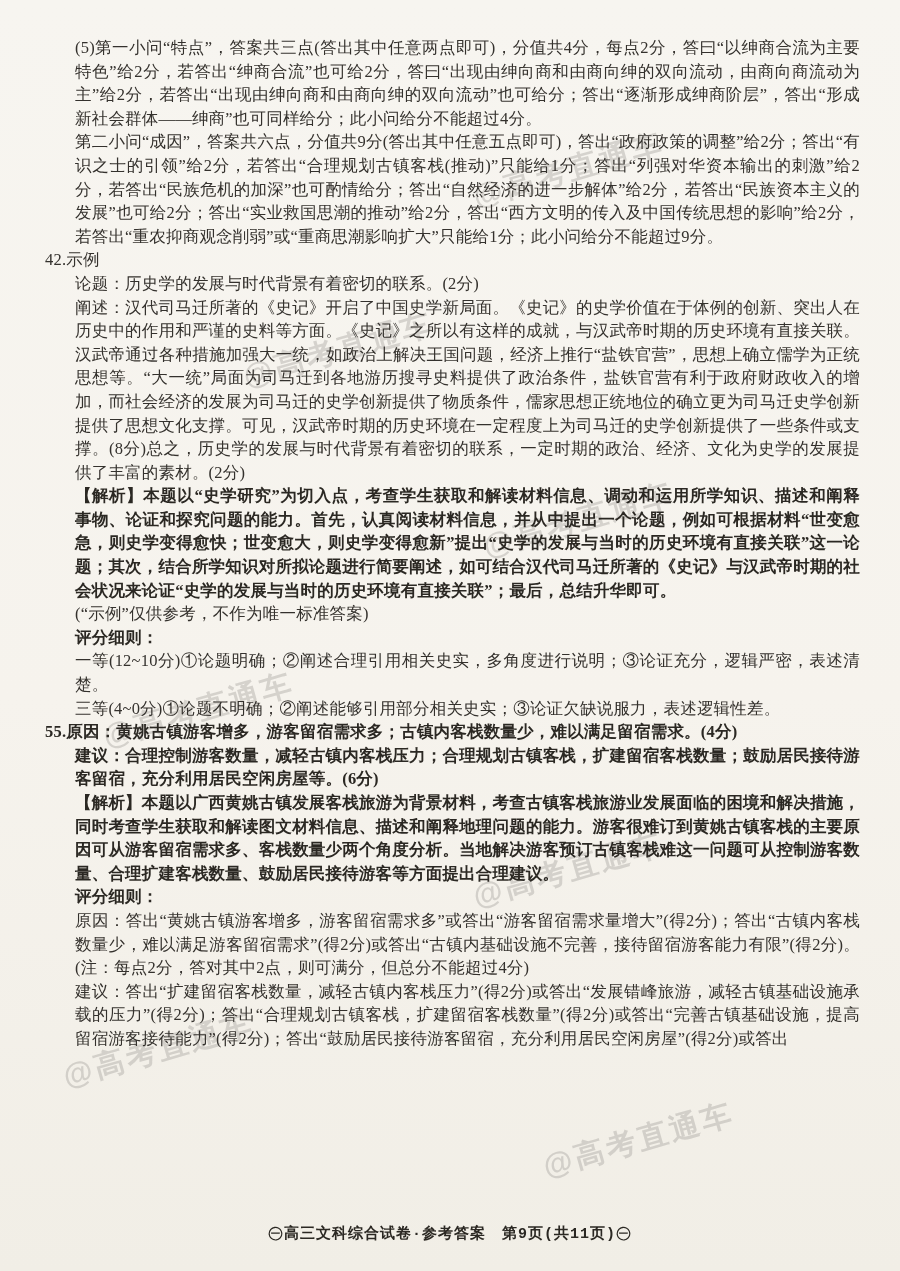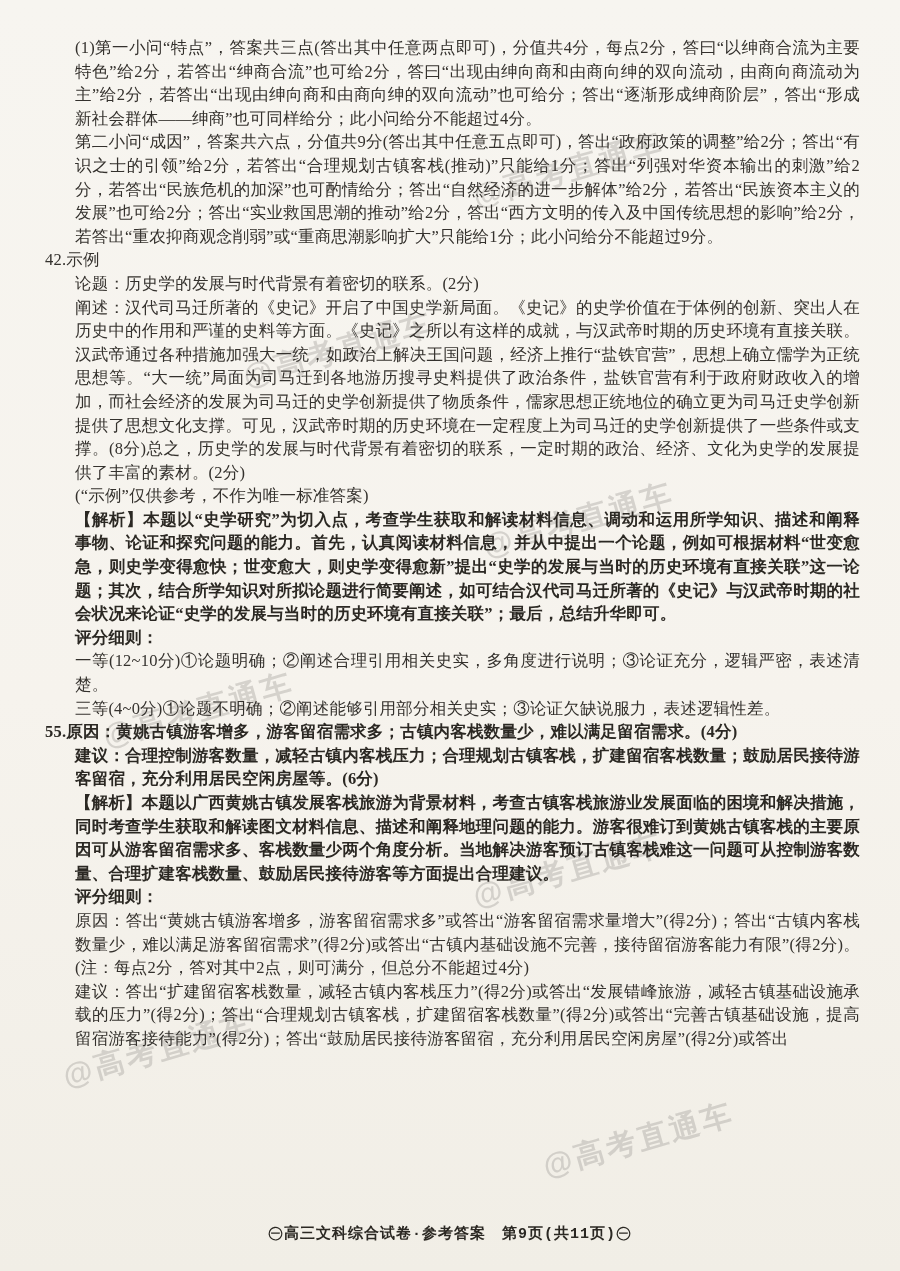--- a/index.html
+++ b/index.html
@@ -37,27 +37,27 @@
     <div class="wm" style="left: 470px; top: 150px; color: rgb(168, 165, 160);">@高考直通车</div>
     <div class="wm" style="left: 240px; top: 330px; color: rgb(168, 165, 160);">@高考直通车</div>
     <div class="wm" style="left: 480px; top: 500px; color: rgb(168, 165, 160);">@高考直通车</div>
     <div class="wm" style="left: 100px; top: 690px; color: rgb(168, 165, 160);">@高考直通车</div>
     <div class="wm" style="left: 470px; top: 850px; color: rgb(168, 165, 160);">@高考直通车</div>
     <div class="wm" style="left: 60px; top: 1030px; color: rgb(168, 165, 160);">@高考直通车</div>
     <div class="wm" style="left: 540px; top: 1120px; color: rgb(168, 165, 160);">@高考直通车</div>
   </div>
 
 <div class="content">
-    <p class="block">(1)第一小问“特点”，答案共三点(答出其中任意两点即可)，分值共4分，每点2分，答曰“以绅商合流为主要特色”给2分，若答出“绅商合流”也可给2分，答曰“出现由绅向商和由商向绅的双向流动，由商向商流动为主”给2分，若答出“出现由绅向商和由商向绅的双向流动”也可给分；答出“逐渐形成绅商阶层”，答出“形成新社会群体——绅商”也可同样给分；此小问给分不能超过4分。</p>
+    <p class="block">(5)第一小问“特点”，答案共三点(答出其中任意两点即可)，分值共4分，每点2分，答曰“以绅商合流为主要特色”给2分，若答出“绅商合流”也可给2分，答曰“出现由绅向商和由商向绅的双向流动，由商向商流动为主”给2分，若答出“出现由绅向商和由商向绅的双向流动”也可给分；答出“逐渐形成绅商阶层”，答出“形成新社会群体——绅商”也可同样给分；此小问给分不能超过4分。</p>
     <p class="block">第二小问“成因”，答案共六点，分值共9分(答出其中任意五点即可)，答出“政府政策的调整”给2分；答出“有识之士的引领”给2分，若答出“合理规划古镇客栈(推动)”只能给1分；答出“列强对华资本输出的刺激”给2分，若答出“民族危机的加深”也可酌情给分；答出“自然经济的进一步解体”给2分，若答出“民族资本主义的发展”也可给2分；答出“实业救国思潮的推动”给2分，答出“西方文明的传入及中国传统思想的影响”给2分，若答出“重农抑商观念削弱”或“重商思潮影响扩大”只能给1分；此小问给分不能超过9分。</p>
     <p class="block hang">42.示例</p>
     <p class="block">论题：历史学的发展与时代背景有着密切的联系。(2分)</p>
     <p class="block">阐述：汉代司马迁所著的《史记》开启了中国史学新局面。《史记》的史学价值在于体例的创新、突出人在历史中的作用和严谨的史料等方面。《史记》之所以有这样的成就，与汉武帝时期的历史环境有直接关联。汉武帝通过各种措施加强大一统，如政治上解决王国问题，经济上推行“盐铁官营”，思想上确立儒学为正统思想等。“大一统”局面为司马迁到各地游历搜寻史料提供了政治条件，盐铁官营有利于政府财政收入的增加，而社会经济的发展为司马迁的史学创新提供了物质条件，儒家思想正统地位的确立更为司马迁史学创新提供了思想文化支撑。可见，汉武帝时期的历史环境在一定程度上为司马迁的史学创新提供了一些条件或支撑。(8分)总之，历史学的发展与时代背景有着密切的联系，一定时期的政治、经济、文化为史学的发展提供了丰富的素材。(2分)</p>
+    <p class="block bold">【解析】本题以“史学研究”为切入点，考查学生获取和解读材料信息、调动和运用所学知识、描述和阐释事物、论证和探究问题的能力。首先，认真阅读材料信息，并从中提出一个论题，例如可根据材料“世变愈急，则史学变得愈快；世变愈大，则史学变得愈新”提出“史学的发展与当时的历史环境有直接关联”这一论题；其次，结合所学知识对所拟论题进行简要阐述，如可结合汉代司马迁所著的《史记》与汉武帝时期的社会状况来论证“史学的发展与当时的历史环境有直接关联”；最后，总结升华即可。</p>
     <p class="block">(“示例”仅供参考，不作为唯一标准答案)</p>
-    <p class="block bold">【解析】本题以“史学研究”为切入点，考查学生获取和解读材料信息、调动和运用所学知识、描述和阐释事物、论证和探究问题的能力。首先，认真阅读材料信息，并从中提出一个论题，例如可根据材料“世变愈急，则史学变得愈快；世变愈大，则史学变得愈新”提出“史学的发展与当时的历史环境有直接关联”这一论题；其次，结合所学知识对所拟论题进行简要阐述，如可结合汉代司马迁所著的《史记》与汉武帝时期的社会状况来论证“史学的发展与当时的历史环境有直接关联”；最后，总结升华即可。</p>
     <p class="block bold">评分细则：</p>
     <p class="block">一等(12~10分)①论题明确；②阐述合理引用相关史实，多角度进行说明；③论证充分，逻辑严密，表述清楚。</p>
     <p class="block">三等(4~0分)①论题不明确；②阐述能够引用部分相关史实；③论证欠缺说服力，表述逻辑性差。</p>
     <p class="block bold hang">55.原因：黄姚古镇游客增多，游客留宿需求多；古镇内客栈数量少，难以满足留宿需求。(4分)</p>
     <p class="block bold">建议：合理控制游客数量，减轻古镇内客栈压力；合理规划古镇客栈，扩建留宿客栈数量；鼓励居民接待游客留宿，充分利用居民空闲房屋等。(6分)</p>
     <p class="block bold">【解析】本题以广西黄姚古镇发展客栈旅游为背景材料，考查古镇客栈旅游业发展面临的困境和解决措施，同时考查学生获取和解读图文材料信息、描述和阐释地理问题的能力。游客很难订到黄姚古镇客栈的主要原因可从游客留宿需求多、客栈数量少两个角度分析。当地解决游客预订古镇客栈难这一问题可从控制游客数量、合理扩建客栈数量、鼓励居民接待游客等方面提出合理建议。</p>
     <p class="block bold">评分细则：</p>
     <p class="block">原因：答出“黄姚古镇游客增多，游客留宿需求多”或答出“游客留宿需求量增大”(得2分)；答出“古镇内客栈数量少，难以满足游客留宿需求”(得2分)或答出“古镇内基础设施不完善，接待留宿游客能力有限”(得2分)。(注：每点2分，答对其中2点，则可满分，但总分不能超过4分)</p>
     <p class="block">建议：答出“扩建留宿客栈数量，减轻古镇内客栈压力”(得2分)或答出“发展错峰旅游，减轻古镇基础设施承载的压力”(得2分)；答出“合理规划古镇客栈，扩建留宿客栈数量”(得2分)或答出“完善古镇基础设施，提高留宿游客接待能力”(得2分)；答出“鼓励居民接待游客留宿，充分利用居民空闲房屋”(得2分)或答出</p>
   </div>

